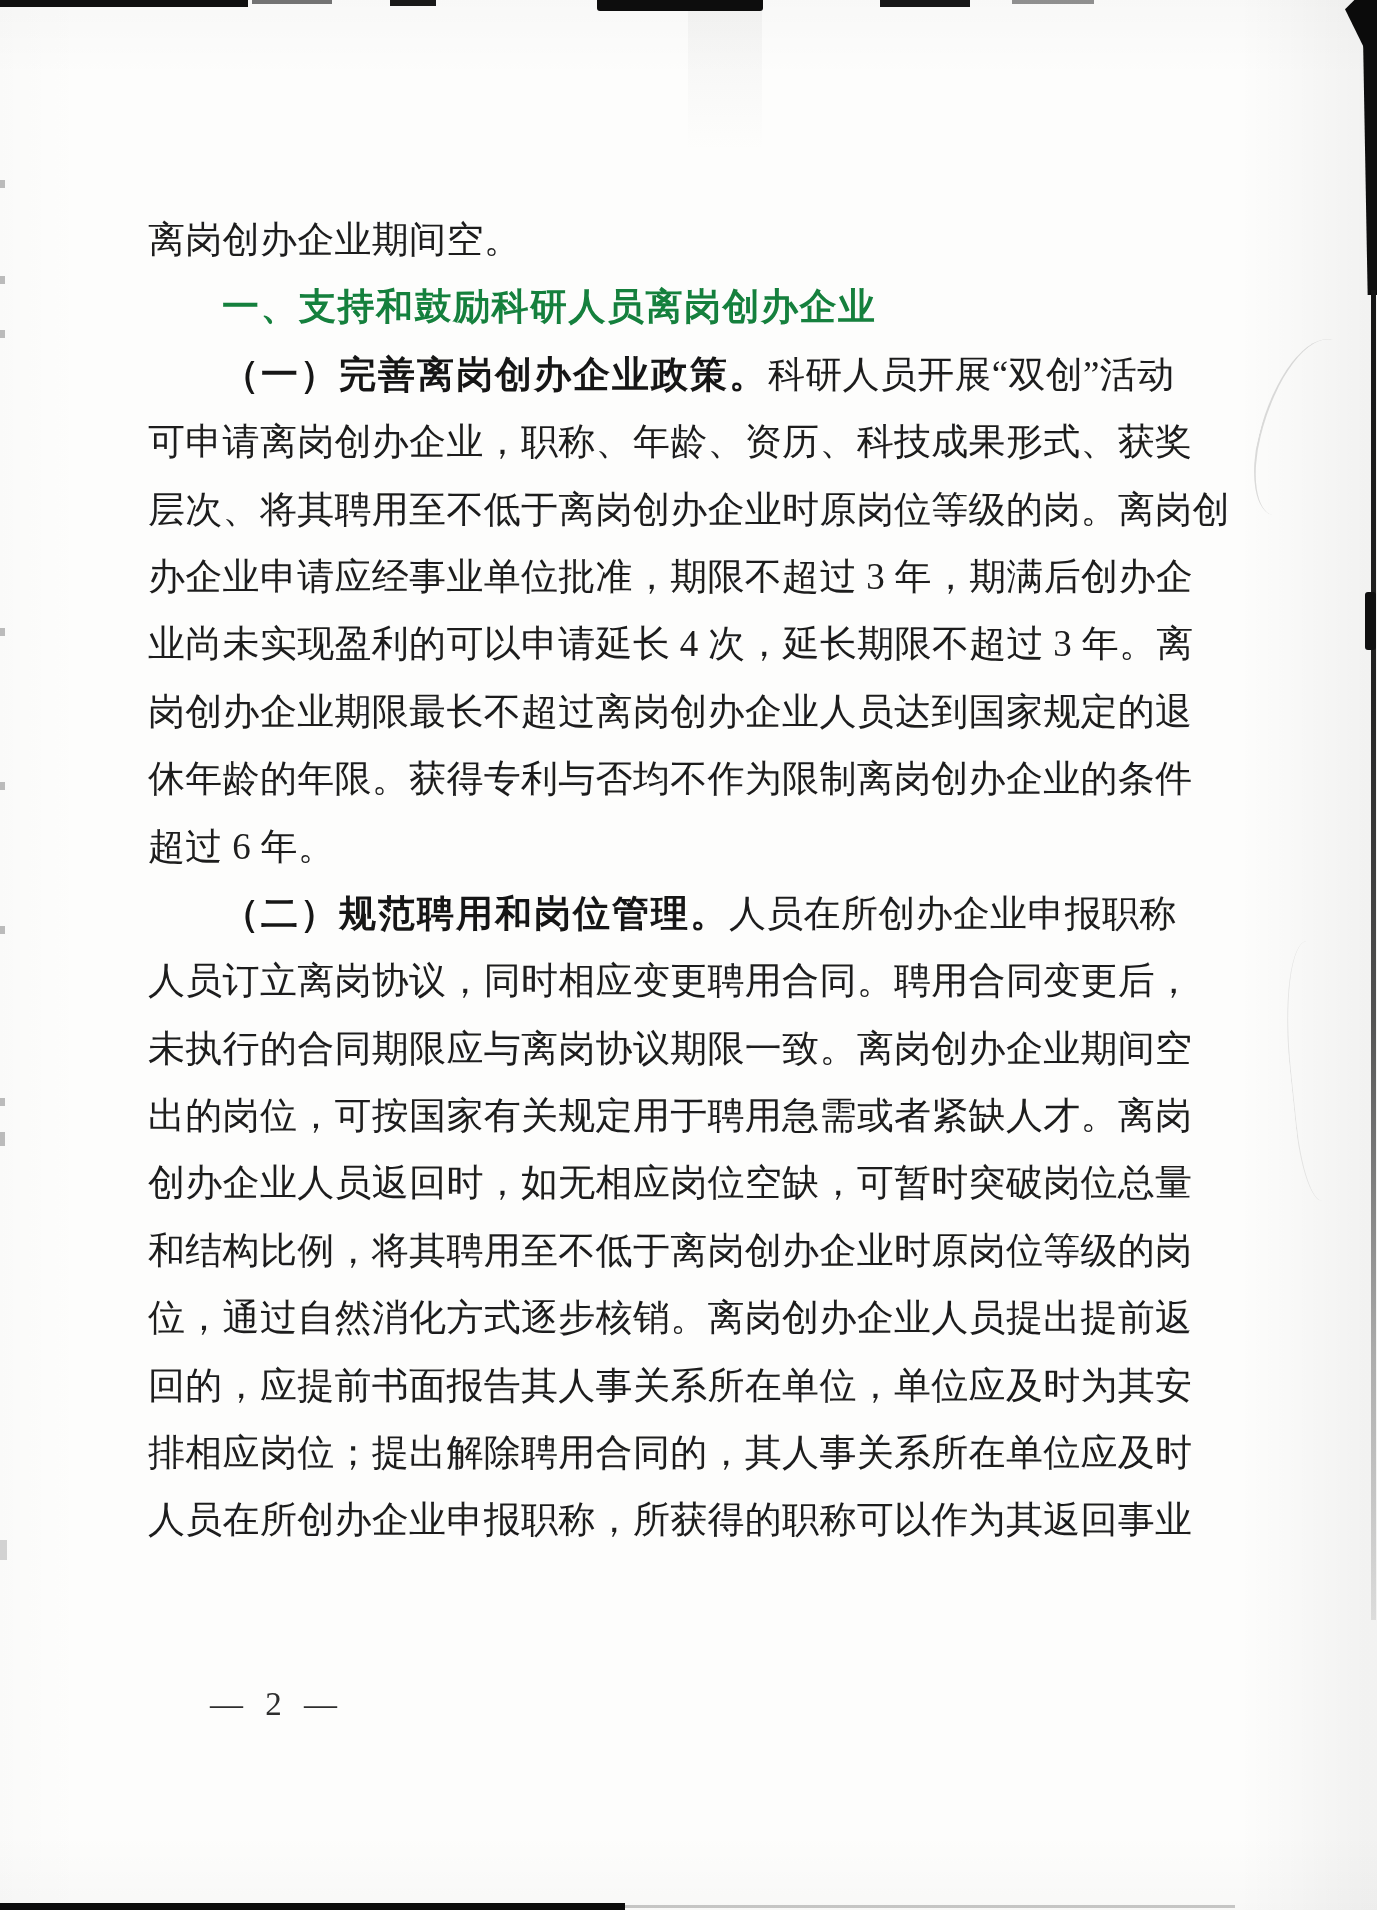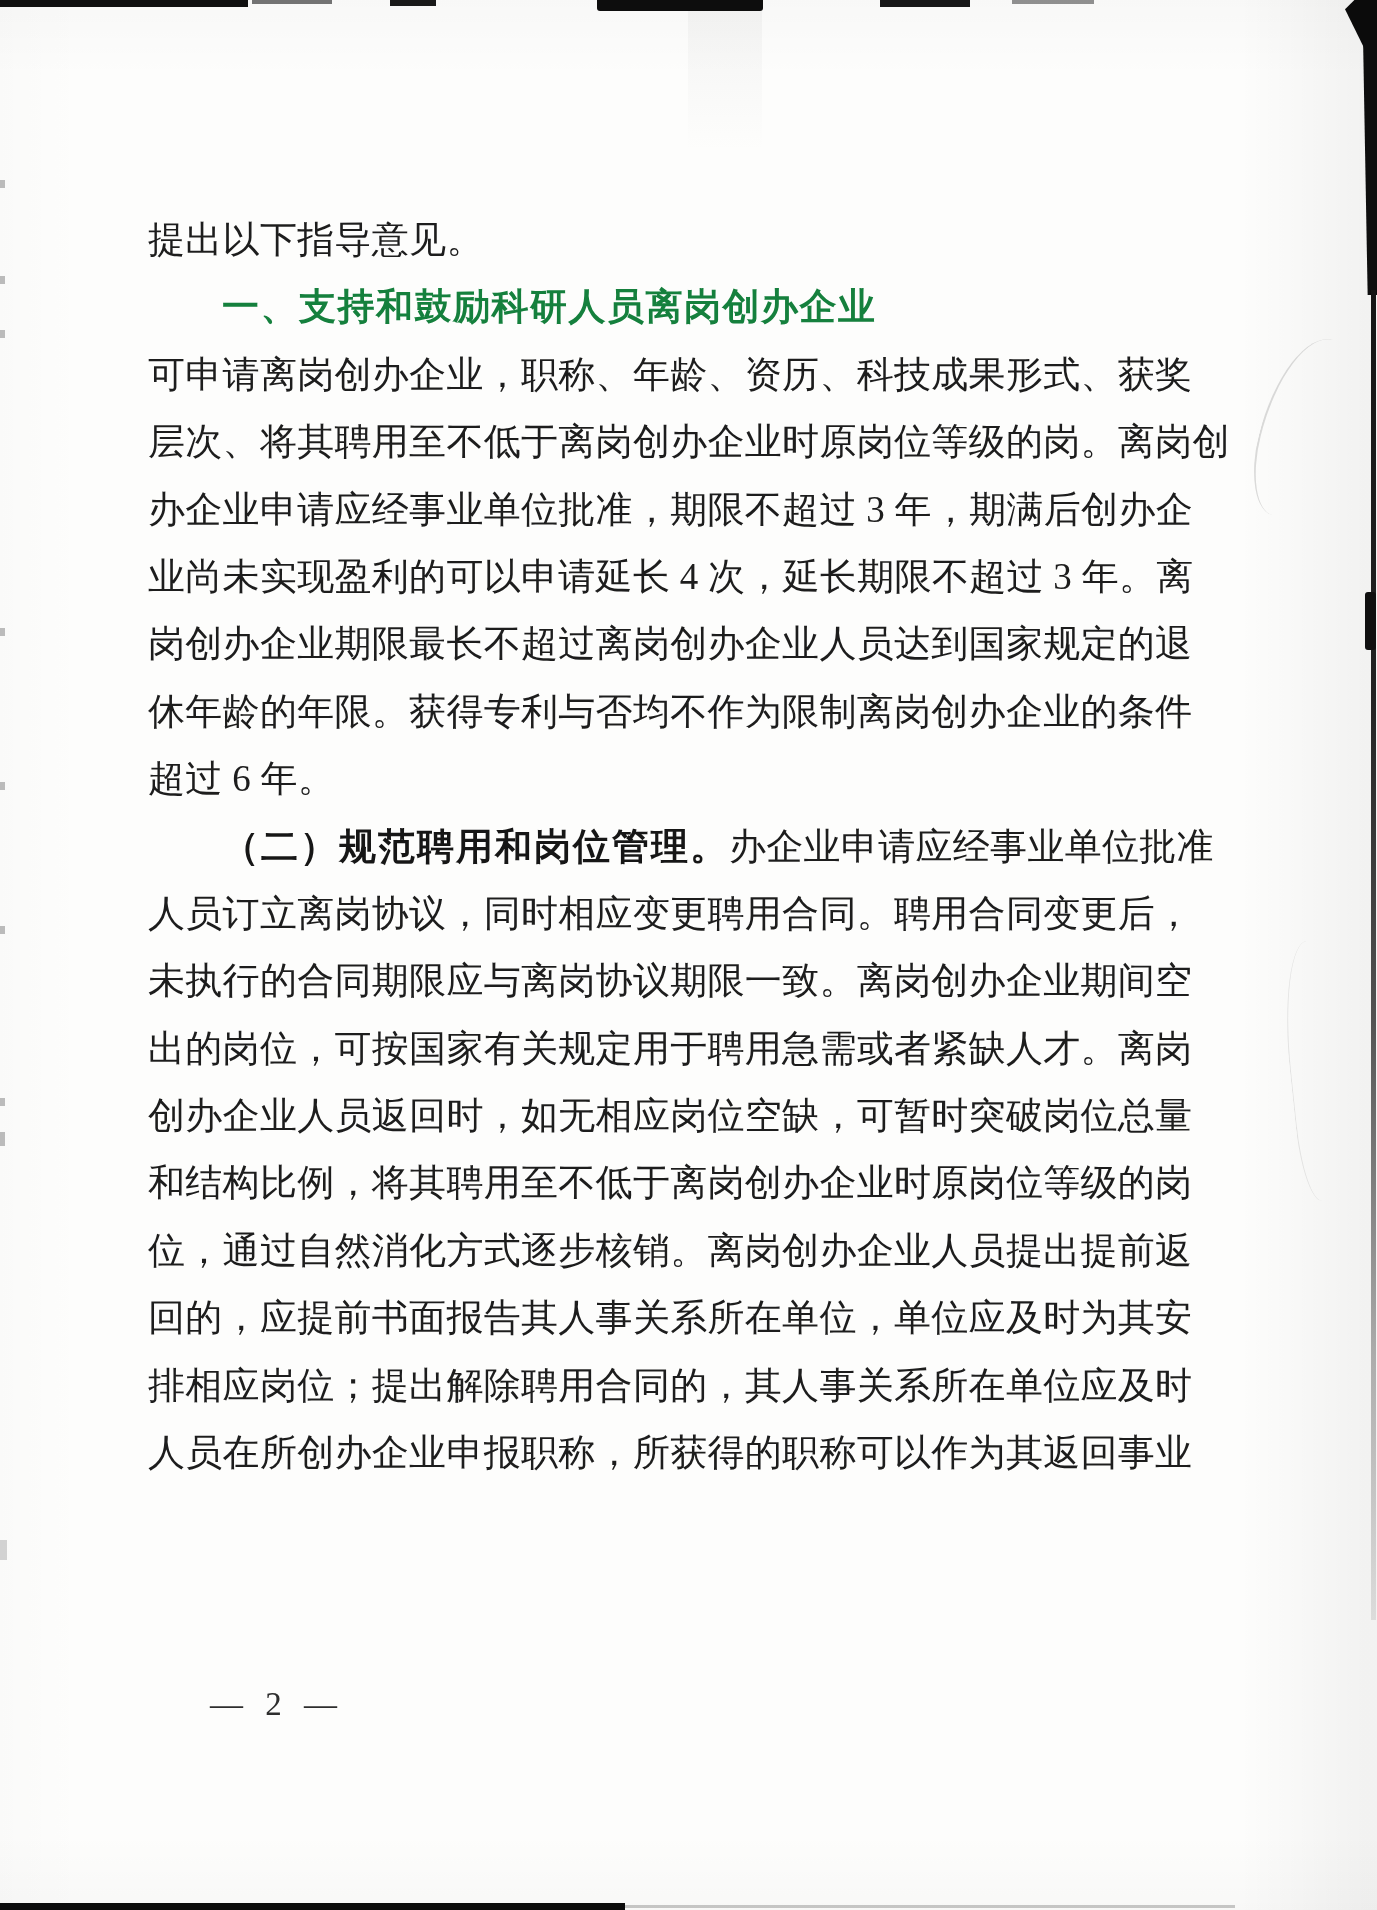--- a/index.html
+++ b/index.html
@@ -69,30 +69,31 @@
   .sp1{top:180px;}.sp2{top:276px;}.sp3{top:330px;}.sp4{top:628px;}
   .sp5{top:782px;}.sp6{top:926px;}.sp7{top:1098px;}.sp8{top:1132px;height:14px;}
   .sp9{top:1540px;width:7px;height:20px;background:rgba(120,120,120,.3);}
 </style>
 </head>
 <body>
 
 <div class="paper-shade"></div>
 
 <div class="text-block">
-    <div class="line"><span>提出以下指导意见。</span></div>
+    <div class="line"><span>离岗创办企业期间空。</span></div>
     <div class="line indent heading"><span>一、支持和鼓励科研人员离岗创办企业</span></div>
+    <div class="line indent"><span class="lead-in">（一）完善离岗创办企业政策。</span><span>科研人员开展“双创”活动</span></div>
     <div class="line"><span>可申请离岗创办企业，职称、年龄、资历、科技成果形式、获奖</span></div>
     <div class="line"><span>层次、将其聘用至不低于离岗创办企业时原岗位等级的岗。离岗创</span></div>
     <div class="line"><span>办企业申请应经事业单位批准，期限不超过 3 年，期满后创办企</span></div>
     <div class="line"><span>业尚未实现盈利的可以申请延长 4 次，延长期限不超过 3 年。离</span></div>
     <div class="line"><span>岗创办企业期限最长不超过离岗创办企业人员达到国家规定的退</span></div>
     <div class="line"><span>休年龄的年限。获得专利与否均不作为限制离岗创办企业的条件</span></div>
     <div class="line"><span>超过 6 年。</span></div>
-    <div class="line indent"><span class="lead-in">（二）规范聘用和岗位管理。</span><span>办企业申请应经事业单位批准</span></div>
+    <div class="line indent"><span class="lead-in">（二）规范聘用和岗位管理。</span><span>人员在所创办企业申报职称</span></div>
     <div class="line"><span>人员订立离岗协议，同时相应变更聘用合同。聘用合同变更后，</span></div>
     <div class="line"><span>未执行的合同期限应与离岗协议期限一致。离岗创办企业期间空</span></div>
     <div class="line"><span>出的岗位，可按国家有关规定用于聘用急需或者紧缺人才。离岗</span></div>
     <div class="line"><span>创办企业人员返回时，如无相应岗位空缺，可暂时突破岗位总量</span></div>
     <div class="line"><span>和结构比例，将其聘用至不低于离岗创办企业时原岗位等级的岗</span></div>
     <div class="line"><span>位，通过自然消化方式逐步核销。离岗创办企业人员提出提前返</span></div>
     <div class="line"><span>回的，应提前书面报告其人事关系所在单位，单位应及时为其安</span></div>
     <div class="line"><span>排相应岗位；提出解除聘用合同的，其人事关系所在单位应及时</span></div>
     <div class="line"><span>人员在所创办企业申报职称，所获得的职称可以作为其返回事业</span></div>
   </div>

